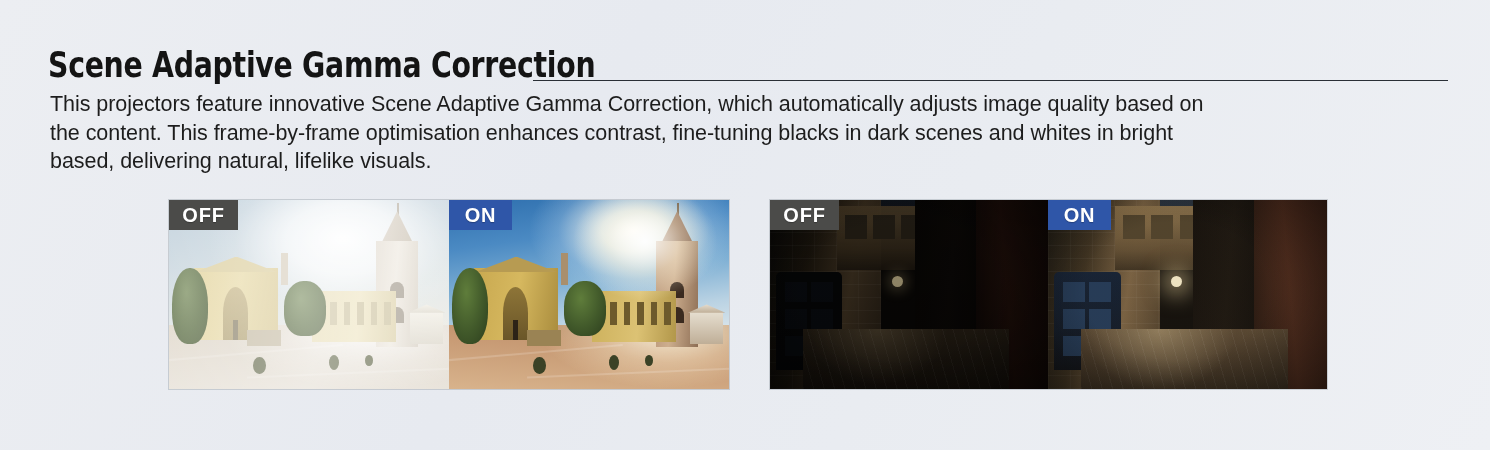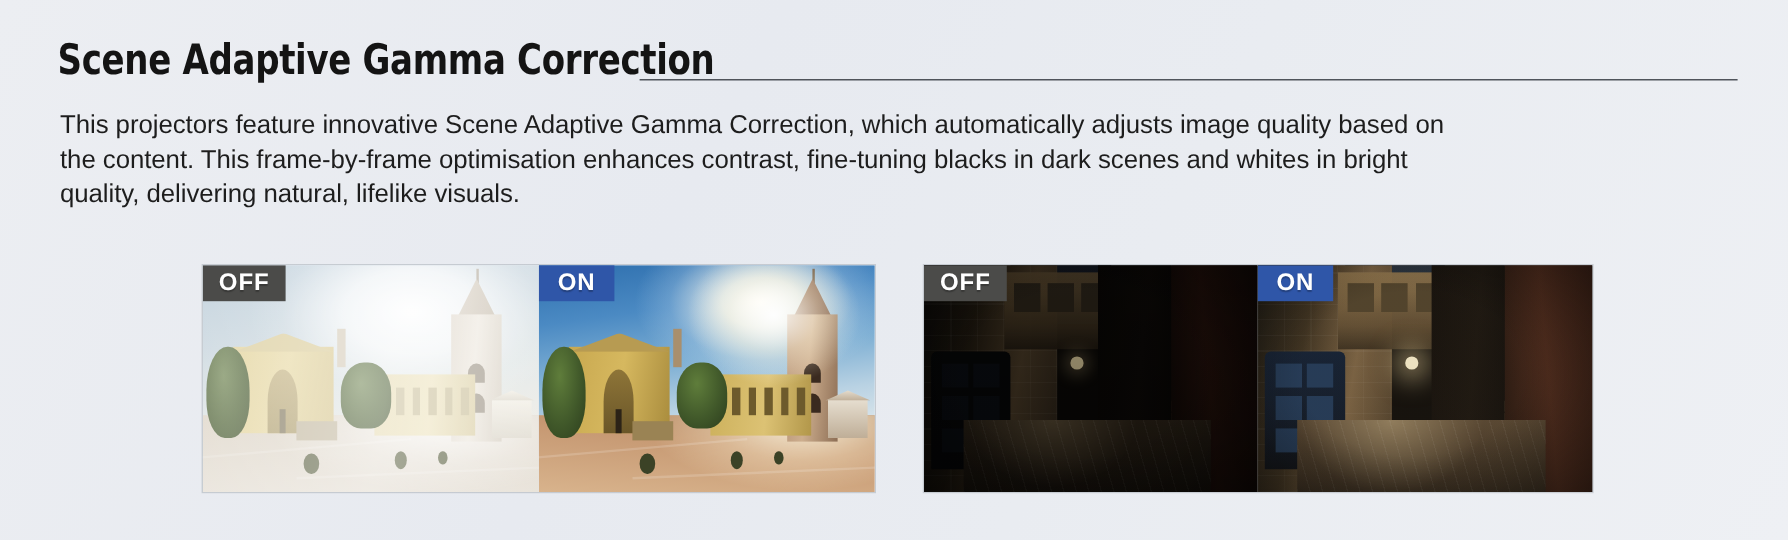--- a/index.html
+++ b/index.html
@@ -13,21 +13,21 @@
     font-family:"Liberation Sans", sans-serif;
     background:
       linear-gradient(118deg, #eceef2 0%, #e7eaf0 38%, #e9ecf1 62%, #eef0f4 100%);
     position:relative;
     color:#1a1a1a;
   }
 
   
   #header {
     position:absolute;
-    left:48px; top:30px;
+    left:48px; top:44px;
     width:1400px; height:46px;
   }
   #page-title {
     position:absolute;
     left:0; top:0;
     font-family:"Liberation Sans Narrow","DejaVu Sans Condensed","Liberation Sans", sans-serif;
     font-size:35px;
     font-weight:700;
     letter-spacing:-0.3px;
     line-height:42px;
@@ -52,21 +52,21 @@
     line-height:28.5px;
     font-weight:400;
     letter-spacing:-0.05px;
     color:#1d1d1d;
   }
   #description p { white-space:nowrap; }
 
   
   .compare-group {
     position:absolute;
-    top:221px;
+    top:200px;
     height:189px;
     display:flex;
     overflow:hidden;
     box-shadow:0 0 0 1px rgba(120,128,140,0.30);
   }
   #compare-group-bright { left:169px; width:560px; }
   #compare-group-dark   { left:770px; width:557px; }
 
   .pane {
     position:relative;
@@ -397,21 +397,21 @@
 <body>
 
 <div id="header">
   <div id="page-title">Scene Adaptive Gamma Correction</div>
   <div id="title-rule"></div>
 </div>
 
 <div id="description">
   <p>This projectors feature innovative Scene Adaptive Gamma Correction, which automatically adjusts image quality based on</p>
   <p>the content. This frame-by-frame optimisation enhances contrast, fine-tuning blacks in dark scenes and whites in bright</p>
-  <p>quality, delivering natural, lifelike visuals.</p>
+  <p>based, delivering natural, lifelike visuals.</p>
 </div>
 
 <div class="compare-group" id="compare-group-bright">
 
   <div class="pane pane-off">
     <div class="scene-bright">
       <div class="sky sky-off"></div>
       <div class="ground ground-off"></div>
       <div class="paving"></div>
 

